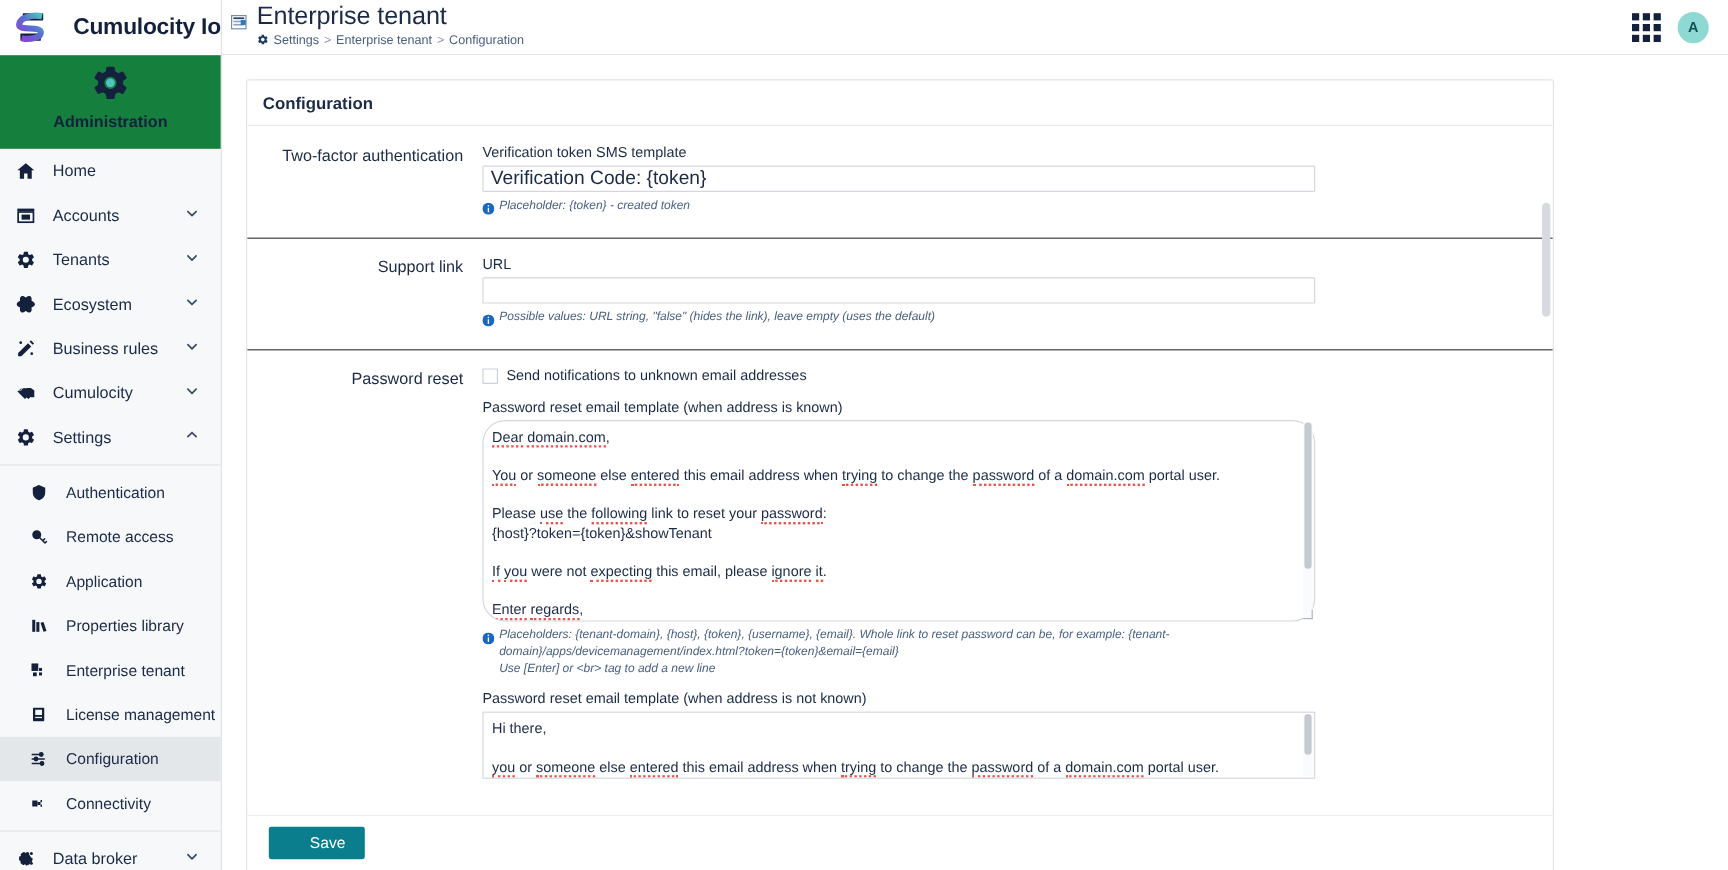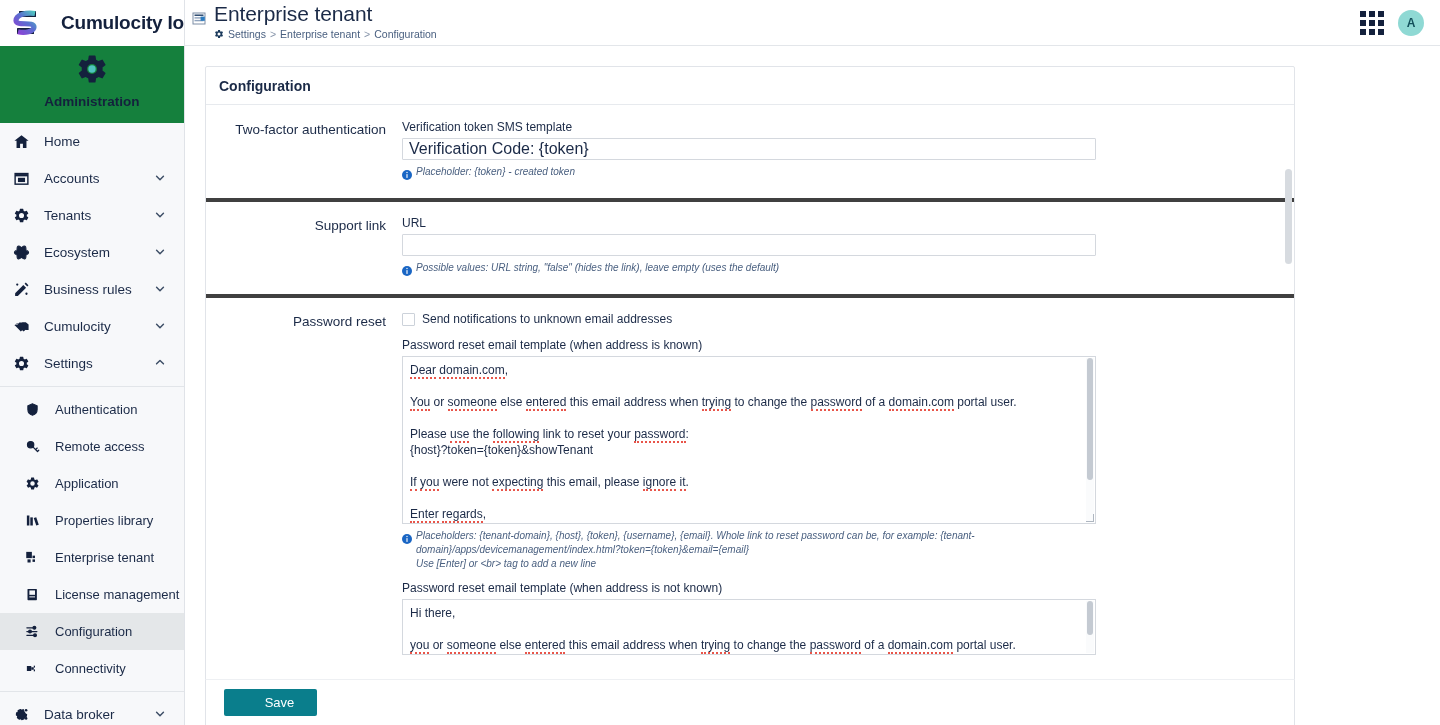--- a/index.html
+++ b/index.html
@@ -132,21 +132,21 @@
     padding-left: 13px;
     font-size: 14px; font-weight: bold; color: #1b2a47;
   }
   .card-body {
     position: absolute; top: 39px; left: 0; right: 0; bottom: 0;
     overflow: hidden;
   }
 
   .frow {
     display: flex;
-    border-bottom: 4px solid #404040;
+    border-bottom: 1px solid #404040;
     padding: 14px 14px 14px 0;
   }
   .frow.last { border-bottom: none; }
   .frow-label {
     width: 196px; flex: 0 0 196px;
     text-align: right;
     padding-right: 16px;
     font-size: 13.5px; color: #1b2a47;
     line-height: 18px;
     padding-top: 1px;
@@ -193,21 +193,21 @@
     width: 694px;
     border: 1px solid #d4d8de;
     background: #fff;
     font-family: "Liberation Sans", sans-serif;
     font-size: 12px; color: #1b2a47; line-height: 16px;
     padding: 5px 7px;
     white-space: pre-wrap;
     overflow: hidden;
     position: relative;
   }
-  .ta.big { height: 168px; }
+  .ta.big { height: 168px; border-radius: 19px; }
   .ta.small { height: 56px; }
   .ta .sp { border-bottom: 2px dotted #e8554a; padding-bottom: 0px; }
   .ta-sb {
     position: absolute; right: 2px; top: 2px; bottom: 2px;
     width: 8px; background: #fafbfc;
   }
   .ta-sb i {
     position: absolute; left: 1px; width: 6px;
     background: #c4cad2; border-radius: 3px;
   }
@@ -241,21 +241,21 @@
     border-top: 1px solid #eef0f3;
     display: flex; align-items: center;
     padding-left: 18px;
   }
   .btn-save {
     background: #0a7e8c;
     color: #ffffff;
     border: none;
     font-family: "Liberation Sans", sans-serif;
     font-size: 13px;
-    width: 93px; height: 27px;
+    width: 80px; height: 27px;
     border-radius: 2px;
     cursor: pointer;
     padding-left: 24px;
   }
 </style>
 </head>
 <body>
 
 <div id="sidebar">
 

